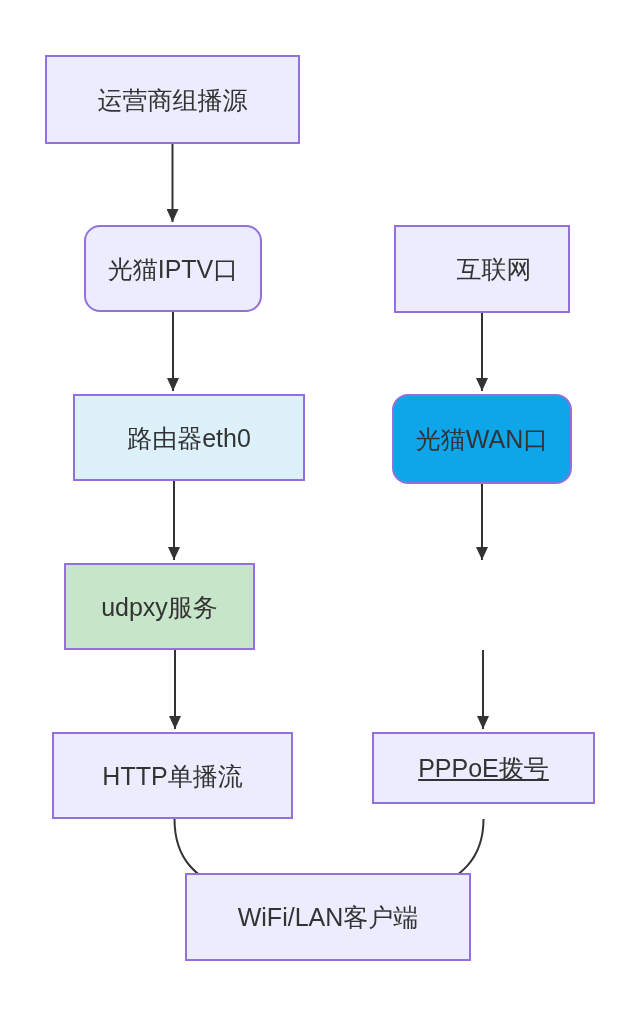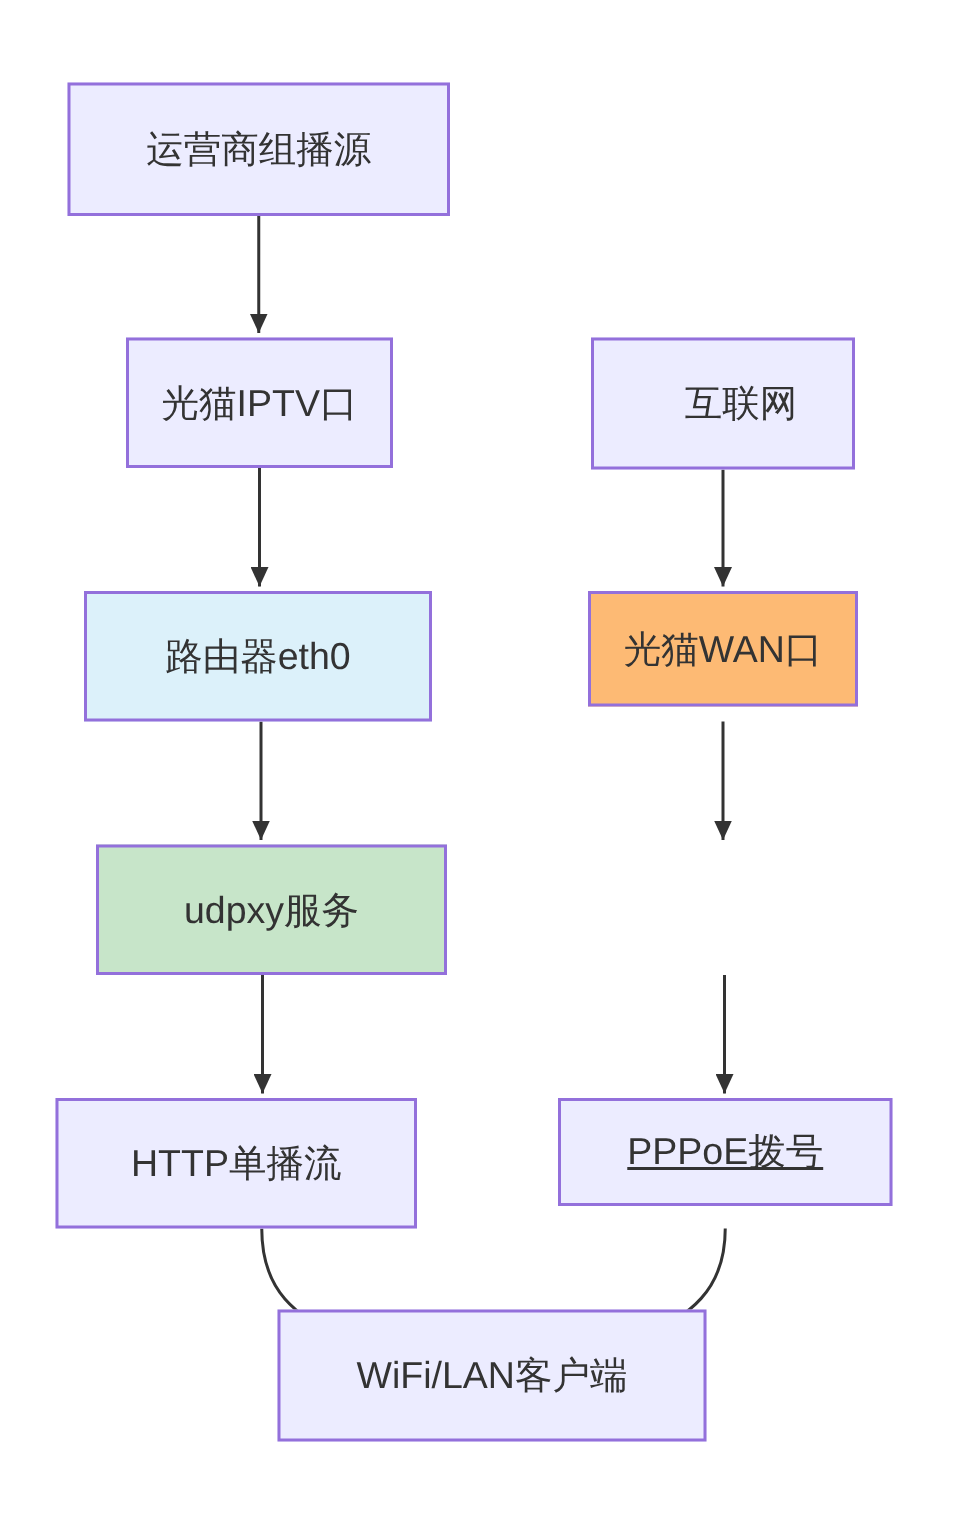--- a/index.html
+++ b/index.html
@@ -32,21 +32,21 @@
     color: #333333;
     display: flex;
     align-items: center;
     justify-content: center;
     font-size: 25px;
     line-height: 1.2;
     text-align: center;
     white-space: nowrap;
   }
   .node.rounded {
-    border-radius: 0;
+    border-radius: 16px;
   }
 </style>
 </head>
 <body>
 
 <div class="canvas">
 
   <svg class="edges-layer" width="641" height="1024" viewBox="0 0 641 1024" xmlns="http://www.w3.org/2000/svg">
     <defs>
       <marker id="arrowhead" markerUnits="userSpaceOnUse" markerWidth="14" markerHeight="12" refX="13" refY="6" orient="auto">
@@ -61,28 +61,28 @@
     <path d="M482,470 L482,549" fill="none" stroke="#333333" stroke-width="2" marker-end="url(#arrowhead)"></path>
     <path d="M483,639 L483,718" fill="none" stroke="#333333" stroke-width="2" marker-end="url(#arrowhead)"></path>
     <path d="M174.5,808 C174.5,856 204,868 233,885" fill="none" stroke="#333333" stroke-width="2" marker-end="url(#arrowhead)"></path>
     <path d="M483.5,808 C483.5,856 452,868 421,886" fill="none" stroke="#333333" stroke-width="2" marker-end="url(#arrowhead)"></path>
   </svg>
 
   <div class="node" style="left: 45px; top: 44px; width: 255px; height: 89px; background-color: rgb(236, 236, 255); border-color: rgb(147, 112, 219);">运营商组播源</div>
 
   <div class="node rounded" style="left: 84px; top: 214px; width: 178px; height: 87px; background-color: rgb(236, 236, 255); border-color: rgb(147, 112, 219);">光猫IPTV口</div>
 
-  <div class="node" style="left: 56px; top: 383px; width: 232px; height: 87px; background-color: rgb(220, 241, 250); border-color: rgb(147, 112, 219);">路由器eth0</div>
+  <div class="node" style="left: 73px; top: 383px; width: 232px; height: 87px; background-color: rgb(220, 241, 250); border-color: rgb(147, 112, 219);">路由器eth0</div>
 
-  <div class="node" style="left: 64px; top: 552px; width: 234px; height: 87px; background-color: rgb(199, 229, 201); border-color: rgb(147, 112, 219);">udpxy服务</div>
+  <div class="node" style="left: 64px; top: 552px; width: 191px; height: 87px; background-color: rgb(199, 229, 201); border-color: rgb(147, 112, 219);">udpxy服务</div>
 
-  <div class="node" style="left: 37px; top: 721px; width: 241px; height: 87px; background-color: rgb(236, 236, 255); border-color: rgb(147, 112, 219);">HTTP单播流</div>
+  <div class="node" style="left: 52px; top: 721px; width: 241px; height: 87px; background-color: rgb(236, 236, 255); border-color: rgb(147, 112, 219);">HTTP单播流</div>
 
   <div class="node" style="left: 394px; top: 214px; width: 176px; height: 88px; background-color: rgb(236, 236, 255); border-color: rgb(147, 112, 219); padding-left: 24px;">互联网</div>
 
-  <div class="node rounded" style="left: 392px; top: 383px; width: 180px; height: 77px; background-color: #fdba74; border-color: rgb(147, 112, 219);">光猫WAN口</div>
+  <div class="node rounded" style="left: 392px; top: 383px; width: 180px; height: 90px; background-color: #0ea5e9; border-color: rgb(147, 112, 219);">光猫WAN口</div>
 
 
   <div class="node" style="left: 372px; top: 721px; width: 223px; height: 72px; background-color: rgb(236, 236, 255); border-color: rgb(147, 112, 219); text-decoration: underline;">PPPoE拨号</div>
 
   <div class="node" style="left: 185px; top: 862px; width: 286px; height: 88px; background-color: rgb(236, 236, 255); border-color: rgb(147, 112, 219);">WiFi/LAN客户端</div>
 
 </div>
 
 </body></html>

